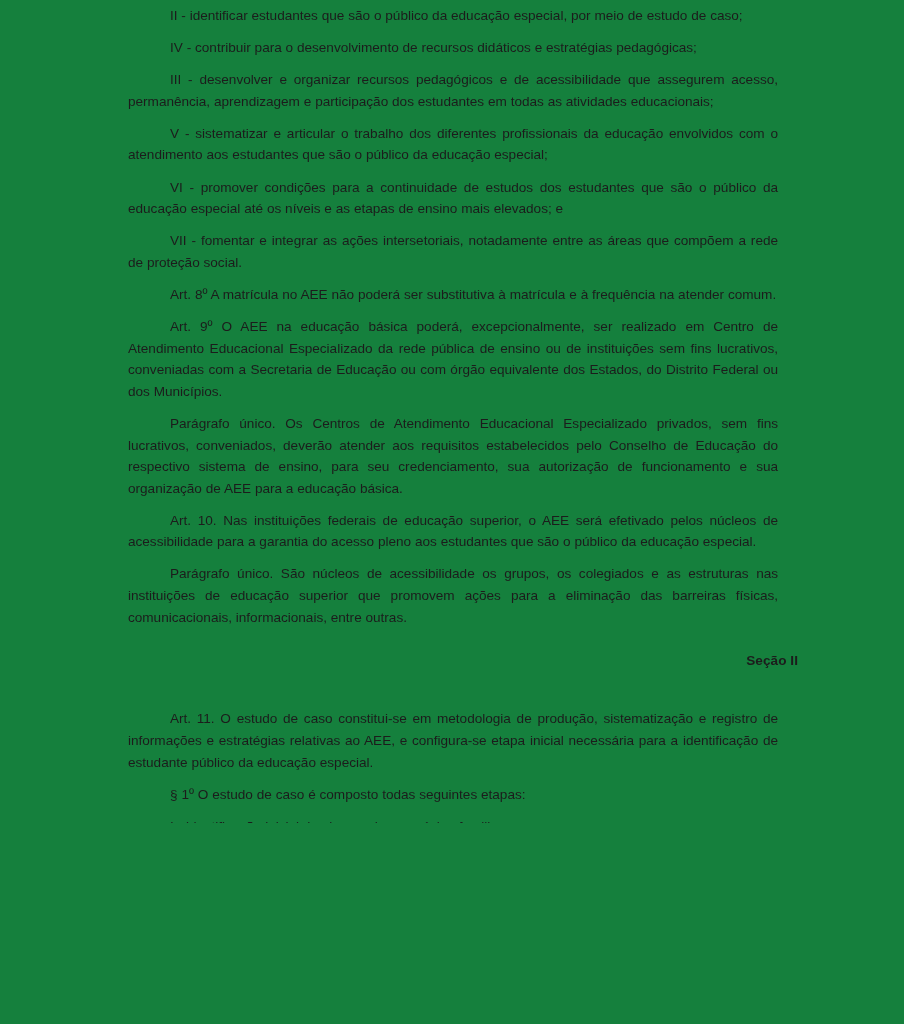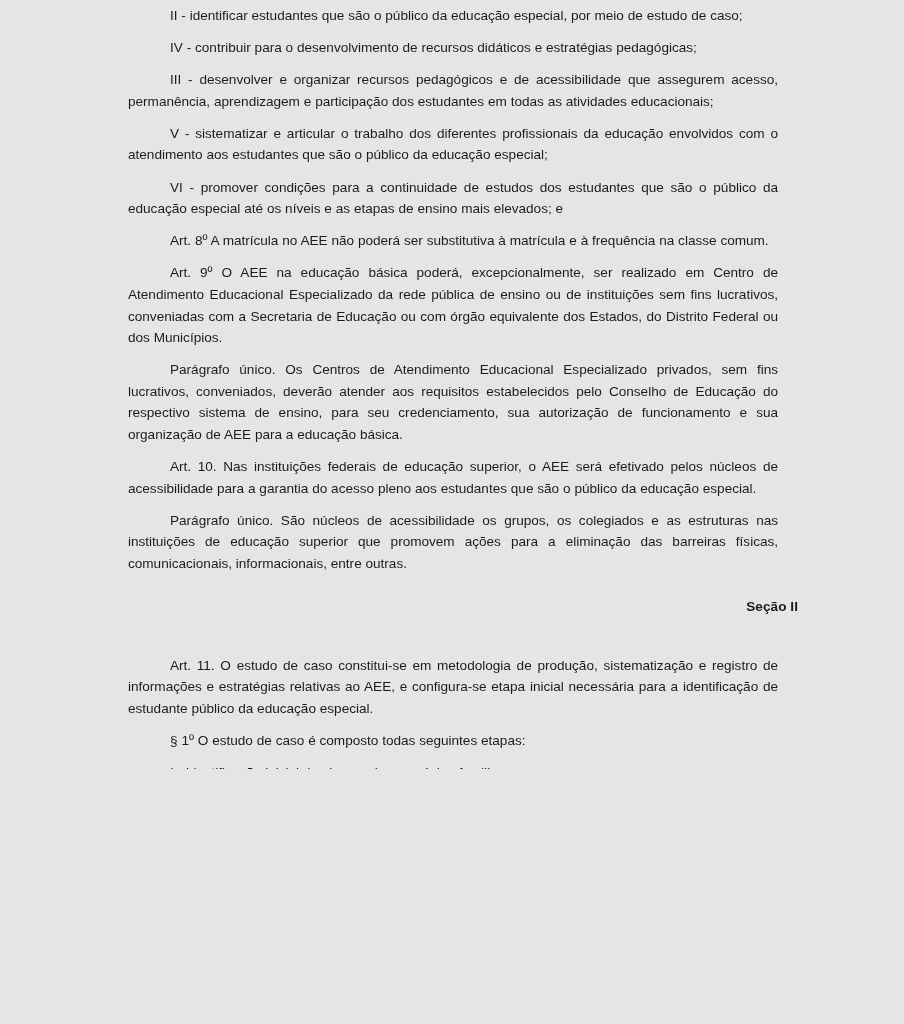--- a/index.html
+++ b/index.html
@@ -13,21 +13,21 @@
     height: 1024px;
     overflow: hidden;
     font-family: "Liberation Sans", "DejaVu Sans", sans-serif;
     color: #1c1c1c;
     -webkit-font-smoothing: antialiased;
   }
   #page {
     position: relative;
     width: 904px;
     height: 1024px;
-    background: #e5e5e5;
+    background: #15803d;
     overflow: hidden;
   }
   #content {
     position: absolute;
     left: 128px;
     top: 0px;
     width: 650px;
   }
   p.para {
     margin: 0 0 10.5px 0;
@@ -78,23 +78,24 @@
     <p class="para first">II - identificar estudantes que são o público da educação especial, por meio de estudo de caso;</p>
 
     <p class="para">IV - contribuir para o desenvolvimento de recursos didáticos e estratégias pedagógicas;</p>
 
     <p class="para">III - desenvolver e organizar recursos pedagógicos e de acessibilidade que assegurem acesso, permanência, aprendizagem e participação dos estudantes em todas as atividades educacionais;</p>
 
     <p class="para">V - sistematizar e articular o trabalho dos diferentes profissionais da educação envolvidos com o atendimento aos estudantes que são o público da educação especial;</p>
 
     <p class="para">VI - promover condições para a continuidade de estudos dos estudantes que são o público da educação especial até os níveis e as etapas de ensino mais elevados; e</p>
 
+    <p class="para">VII - fomentar e integrar as ações intersetoriais, notadamente entre as áreas que compõem a rede de proteção social.</p>
 
 
-    <p class="para">Art. 8º  A matrícula no AEE não poderá ser substitutiva à matrícula e à frequência na classe comum.</p>
+    <p class="para">Art. 8º  A matrícula no AEE não poderá ser substitutiva à matrícula e à frequência na atender comum.</p>
 
     <p class="para">Art. 9º  O AEE na educação básica poderá, excepcionalmente, ser realizado em Centro de Atendimento Educacional Especializado da rede pública de ensino ou de instituições sem fins lucrativos, conveniadas com a Secretaria de Educação ou com órgão equivalente dos Estados, do Distrito Federal ou dos Municípios.</p>
 
     <p class="para">Parágrafo único.  Os Centros de Atendimento Educacional Especializado privados, sem fins lucrativos, conveniados, deverão atender aos requisitos estabelecidos pelo Conselho de Educação do respectivo sistema de ensino, para seu credenciamento, sua autorização de funcionamento e sua organização de AEE para a educação básica.</p>
 
     <p class="para">Art. 10.  Nas instituições federais de educação superior, o AEE será efetivado pelos núcleos de acessibilidade para a garantia do acesso pleno aos estudantes que são o público da educação especial.</p>
 
     <p class="para">Parágrafo único.  São núcleos de acessibilidade os grupos, os colegiados e as estruturas nas instituições de educação superior que promovem ações para a eliminação das barreiras físicas, comunicacionais, informacionais, entre outras.</p>
 
     <div class="gap-heading-top"></div>

